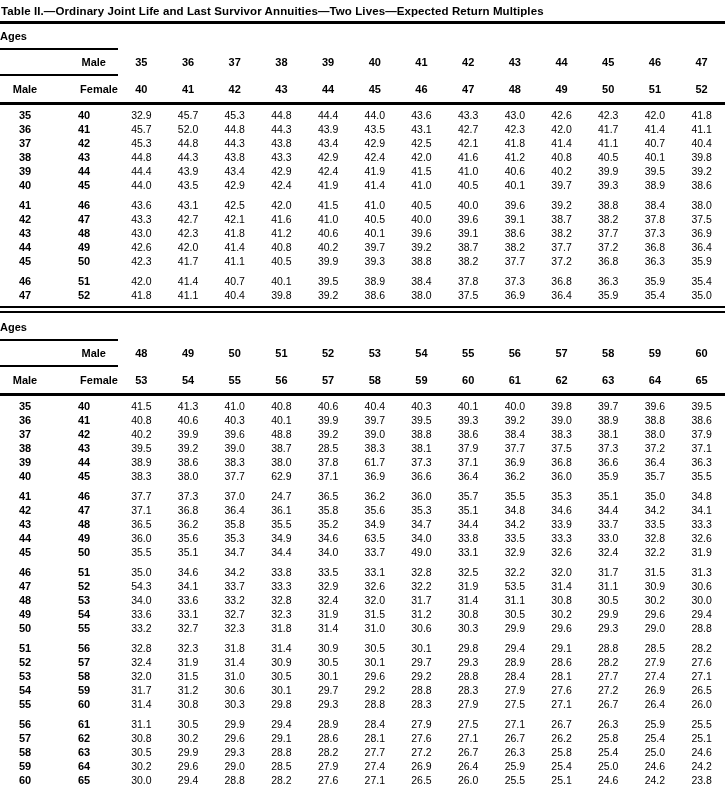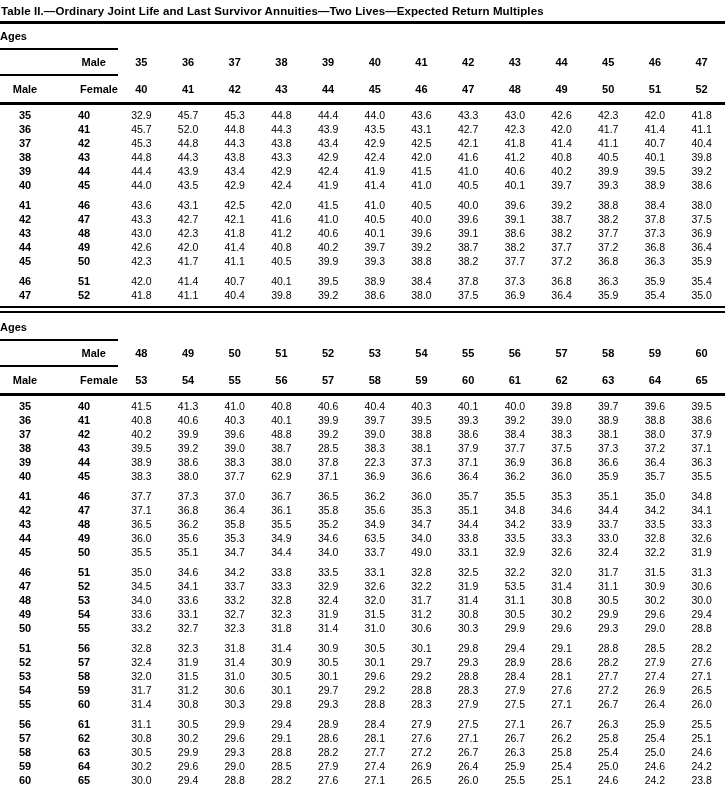--- a/index.html
+++ b/index.html
@@ -502,21 +502,21 @@
             <td>37.1</td>
           </tr>
           <tr>
             <td class="lbl">39</td>
             <td class="lbl">44</td>
             <td>38.9</td>
             <td>38.6</td>
             <td>38.3</td>
             <td>38.0</td>
             <td>37.8</td>
-            <td>22.3</td>
+            <td>61.7</td>
             <td>37.3</td>
             <td>37.1</td>
             <td>36.9</td>
             <td>36.8</td>
             <td>36.6</td>
             <td>36.4</td>
             <td>36.3</td>
           </tr>
           <tr>
             <td class="lbl">40</td>
@@ -537,21 +537,21 @@
           </tr>
           <tr class="gap">
             <td colspan="15"></td>
           </tr>
           <tr>
             <td class="lbl">41</td>
             <td class="lbl">46</td>
             <td>37.7</td>
             <td>37.3</td>
             <td>37.0</td>
-            <td>36.7</td>
+            <td>24.7</td>
             <td>36.5</td>
             <td>36.2</td>
             <td>36.0</td>
             <td>35.7</td>
             <td>35.5</td>
             <td>35.3</td>
             <td>35.1</td>
             <td>35.0</td>
             <td>34.8</td>
           </tr>
@@ -639,21 +639,21 @@
             <td>32.5</td>
             <td>32.2</td>
             <td>32.0</td>
             <td>31.7</td>
             <td>31.5</td>
             <td>31.3</td>
           </tr>
           <tr>
             <td class="lbl">47</td>
             <td class="lbl">52</td>
-            <td>34.5</td>
+            <td>54.3</td>
             <td>34.1</td>
             <td>33.7</td>
             <td>33.3</td>
             <td>32.9</td>
             <td>32.6</td>
             <td>32.2</td>
             <td>31.9</td>
             <td>53.5</td>
             <td>31.4</td>
             <td>31.1</td>

